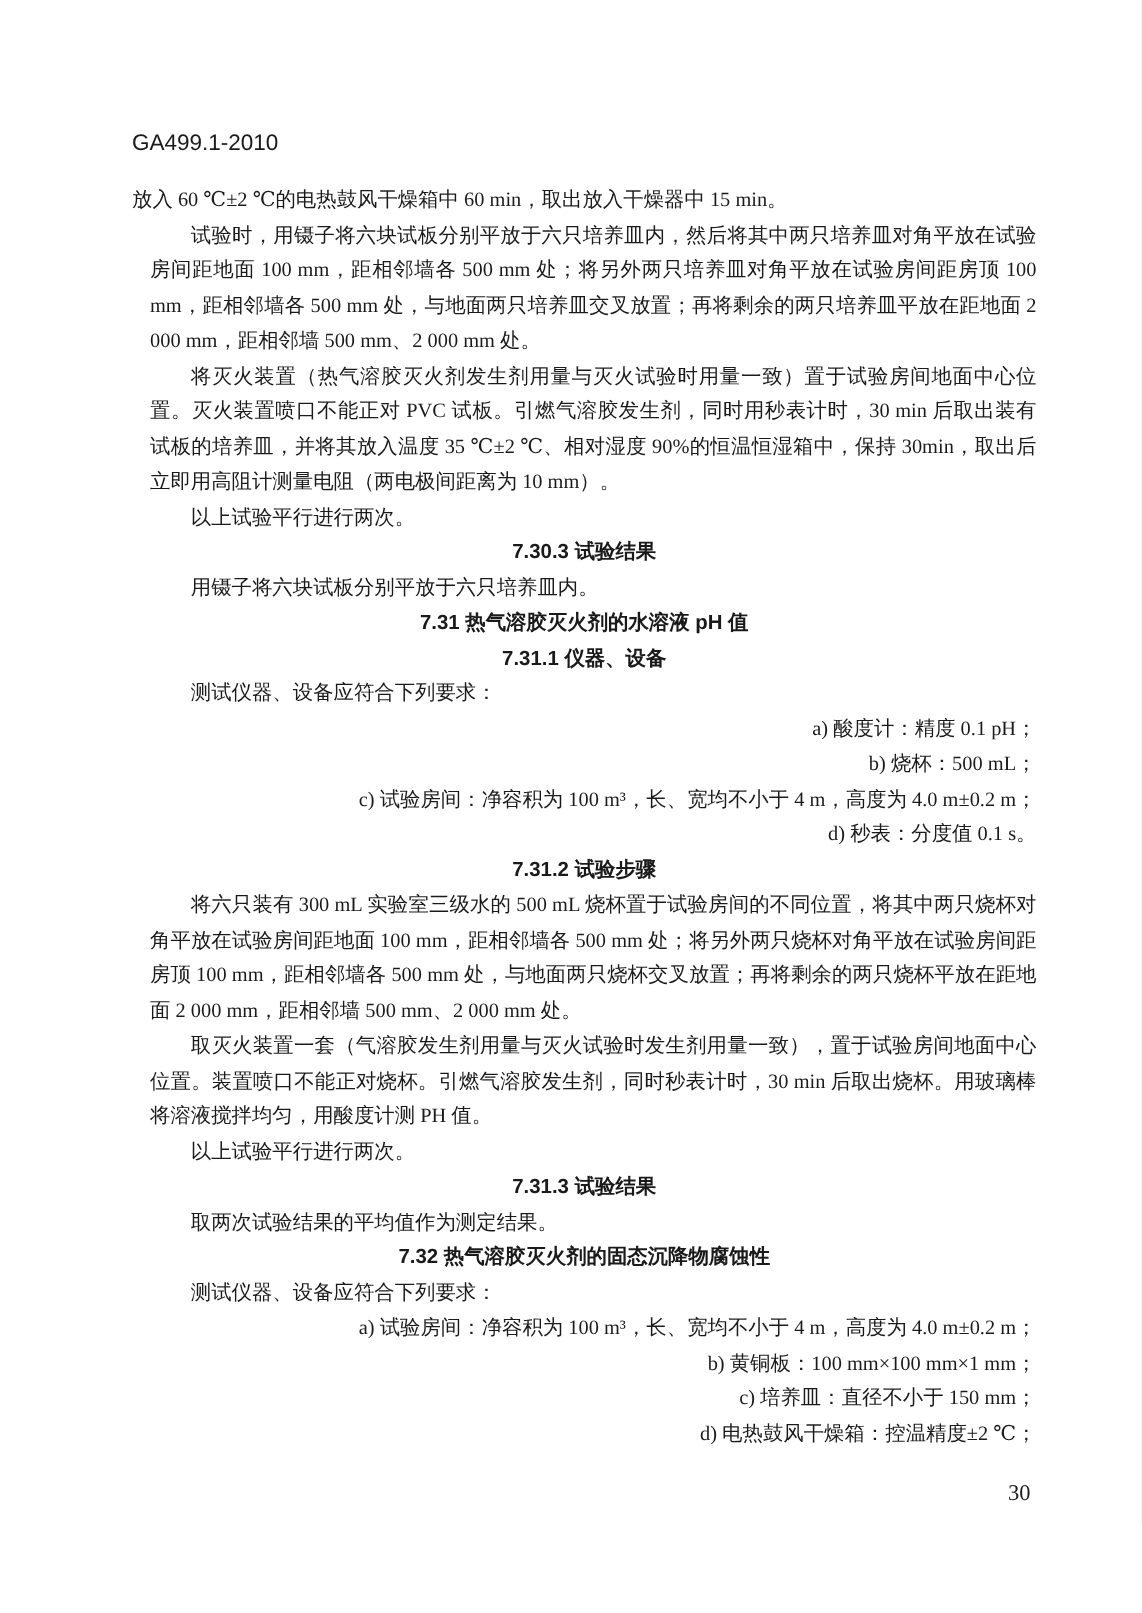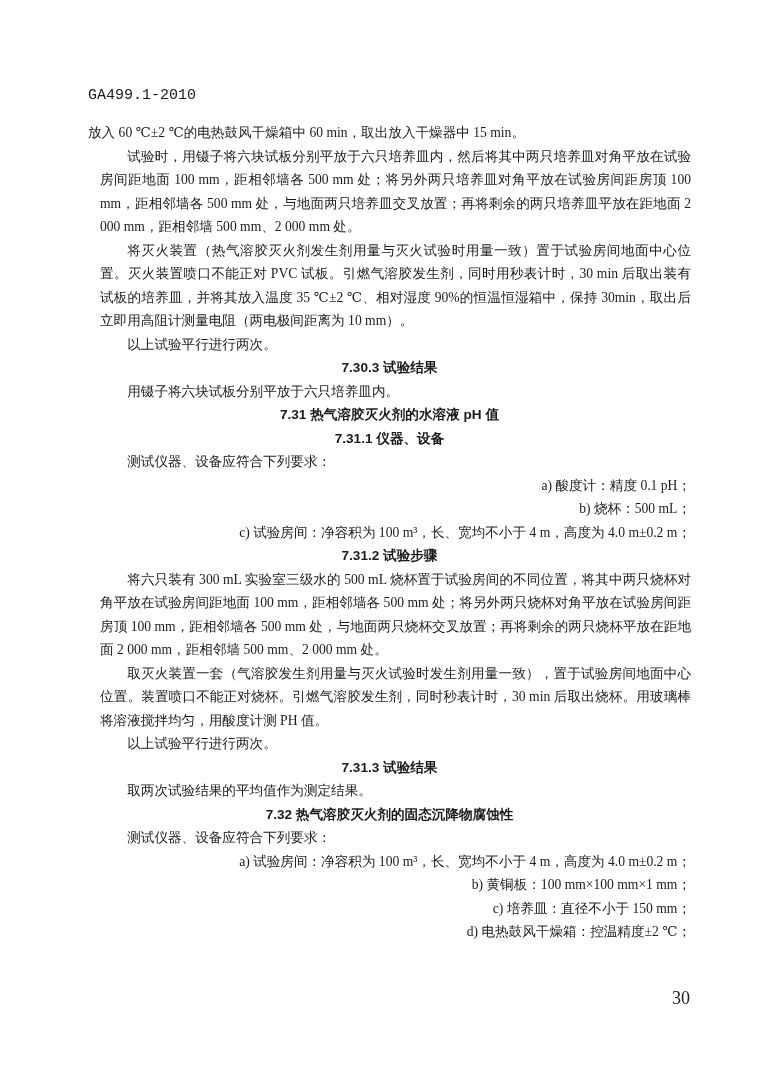--- a/index.html
+++ b/index.html
@@ -20,21 +20,21 @@
   .content {
     position: absolute;
     left: 88px;
     top: 87px;
     width: 603px;
   }
   .doc-header {
     font-size: 15px;
     line-height: 18px;
     margin: 0 0 16px 0;
-    font-family: Liberation Mono, monospace;
+    font-family: Liberation Sans, sans-serif;
   }
   .body-text {
     font-size: 13.6px;
     line-height: 23.5px;
     text-align: justify;
     text-justify: inter-character;
   }
   .body-text p.para {
     margin: 0;
     text-indent: 0;
@@ -53,21 +53,21 @@
     font-weight: bold;
     font-size: 13.6px;
     line-height: 23.5px;
     margin: 0;
     text-align: center;
   }
   .page-number {
     position: absolute;
     left: 672px;
     top: 988px;
-    font-size: 18px;
+    font-size: 15px;
     font-family: "Liberation Serif", "DejaVu Serif", serif;
     color: #1a1a1a;
   }
 </style>
 </head>
 <body>
 
 <div class="page">
   <div class="content">
     <div class="doc-header">GA499.1-2010</div>
@@ -77,20 +77,21 @@
         <p class="para indent">将灭火装置（热气溶胶灭火剂发生剂用量与灭火试验时用量一致）置于试验房间地面中心位置。灭火装置喷口不能正对 PVC 试板。引燃气溶胶发生剂，同时用秒表计时，30 min 后取出装有试板的培养皿，并将其放入温度 35 ℃±2 ℃、相对湿度 90%的恒温恒湿箱中，保持 30min，取出后立即用高阻计测量电阻（两电极间距离为 10 mm）。</p>
         <p class="para indent">以上试验平行进行两次。</p>
         <div class="heading">7.30.3 试验结果</div>
         <p class="para indent">用镊子将六块试板分别平放于六只培养皿内。</p>
         <div class="heading">7.31 热气溶胶灭火剂的水溶液 pH 值</div>
         <div class="heading">7.31.1 仪器、设备</div>
         <p class="para indent">测试仪器、设备应符合下列要求：</p>
         <p class="list-item">a) 酸度计：精度 0.1 pH；</p>
         <p class="list-item">b) 烧杯：500 mL；</p>
         <p class="list-item">c) 试验房间：净容积为 100 m³，长、宽均不小于 4 m，高度为 4.0 m±0.2 m；</p>
+        <p class="list-item">d) 秒表：分度值 0.1 s。</p>
         <div class="heading">7.31.2 试验步骤</div>
         <p class="para indent">将六只装有 300 mL 实验室三级水的 500 mL 烧杯置于试验房间的不同位置，将其中两只烧杯对角平放在试验房间距地面 100 mm，距相邻墙各 500 mm 处；将另外两只烧杯对角平放在试验房间距房顶 100 mm，距相邻墙各 500 mm 处，与地面两只烧杯交叉放置；再将剩余的两只烧杯平放在距地面 2 000 mm，距相邻墙 500 mm、2 000 mm 处。</p>
         <p class="para indent">取灭火装置一套（气溶胶发生剂用量与灭火试验时发生剂用量一致），置于试验房间地面中心位置。装置喷口不能正对烧杯。引燃气溶胶发生剂，同时秒表计时，30 min 后取出烧杯。用玻璃棒将溶液搅拌均匀，用酸度计测 PH 值。</p>
         <p class="para indent">以上试验平行进行两次。</p>
         <div class="heading">7.31.3 试验结果</div>
         <p class="para indent">取两次试验结果的平均值作为测定结果。</p>
         <div class="heading">7.32 热气溶胶灭火剂的固态沉降物腐蚀性</div>
         <p class="para indent">测试仪器、设备应符合下列要求：</p>
         <p class="list-item">a) 试验房间：净容积为 100 m³，长、宽均不小于 4 m，高度为 4.0 m±0.2 m；</p>
         <p class="list-item">b) 黄铜板：100 mm×100 mm×1 mm；</p>

